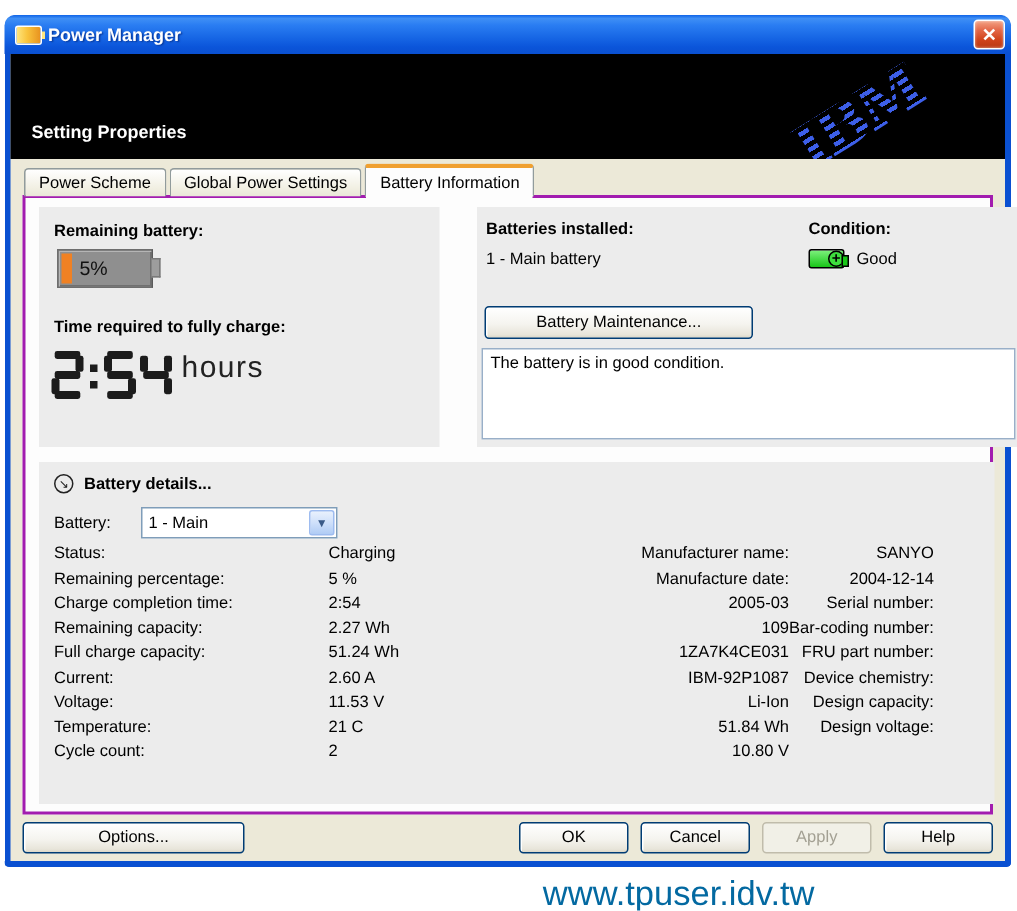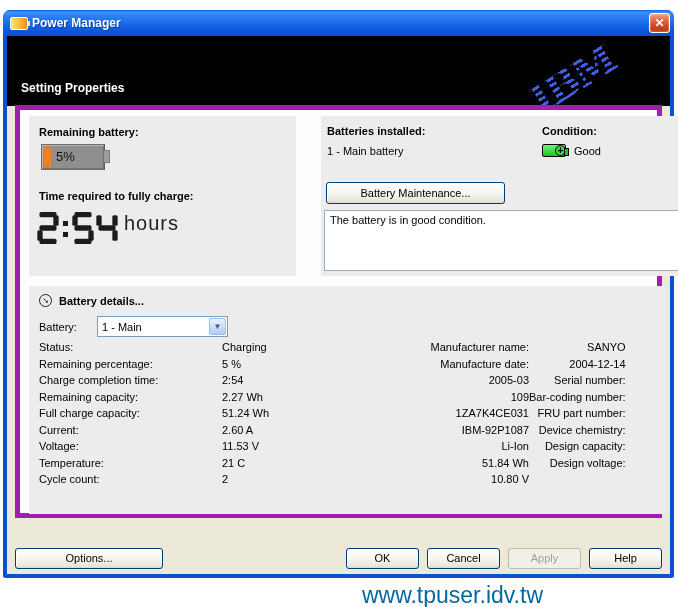--- a/index.html
+++ b/index.html
@@ -35,21 +35,21 @@
   
   .tabstrip { display:flex; align-items:flex-end; padding:4px 8px 0 9px; height:25px; position:relative; z-index:2; }
   .tab { border:1px solid #919b9c; border-bottom:none; border-radius:3px 3px 0 0;
     background:linear-gradient(180deg,#ffffff 0%,#f1efe2 70%,#e9e7d7 100%);
     padding:3px 9px 2px 9px; height:19px; margin-right:2px; cursor:pointer; white-space:nowrap; }
   .tab.active { background:#fdfdfd; height:22px; padding-top:4px; border-top:3px solid #f0a030; position:relative; }
   .tab.active::after { content:""; position:absolute; left:0; right:0; bottom:-1px; height:2px; background:#fdfdfd; }
 
   
   .tabpage { position:relative; margin:0 8px; margin-top:-1px; height:413px;
-    background:#fdfdfd; border:5px solid #a21caf; z-index:1; }
+    background:#fdfdfd; border:2px solid #a21caf; z-index:1; }
   .gray-panel { position:absolute; background:#ececec; }
   #panel-left  { left:9px;  top:6px;   width:267px; height:160px; }
   #panel-right { left:301px; top:6px;  width:363px; height:160px; }
   #panel-details { left:9px; top:176px; width:637px; height:228px; }
 
   .b-label { font-weight:bold; }
 
   
   .batt { position:relative; width:64px; height:26px; background:#8f8f8f;
     border:1px solid #6e6e6e; border-right-color:#5a5a5a;
@@ -125,20 +125,25 @@
     </div>
 
     <div class="banner">
       <span class="banner-title">Setting Properties</span>
       <span class="ibm-logo">
         <span class="ibm-text">IBM</span>
         <span class="ibm-stripes"></span>
       </span>
     </div>
 
+    <div class="tabstrip">
+      <div class="tab">Power Scheme</div>
+      <div class="tab">Global Power Settings</div>
+      <div class="tab active">Battery Information</div>
+    </div>
 
     <div class="tabpage">
 
       <div class="gray-panel" id="panel-left">
         <div class="b-label" style="position:absolute;left:10px;top:10px;">Remaining battery:</div>
         <div class="batt" style="position:absolute;left:12px;top:28px;">
           <span class="batt-fill"></span>
           <span class="batt-pct">5%</span>
           <span class="batt-nub"></span>
         </div>

